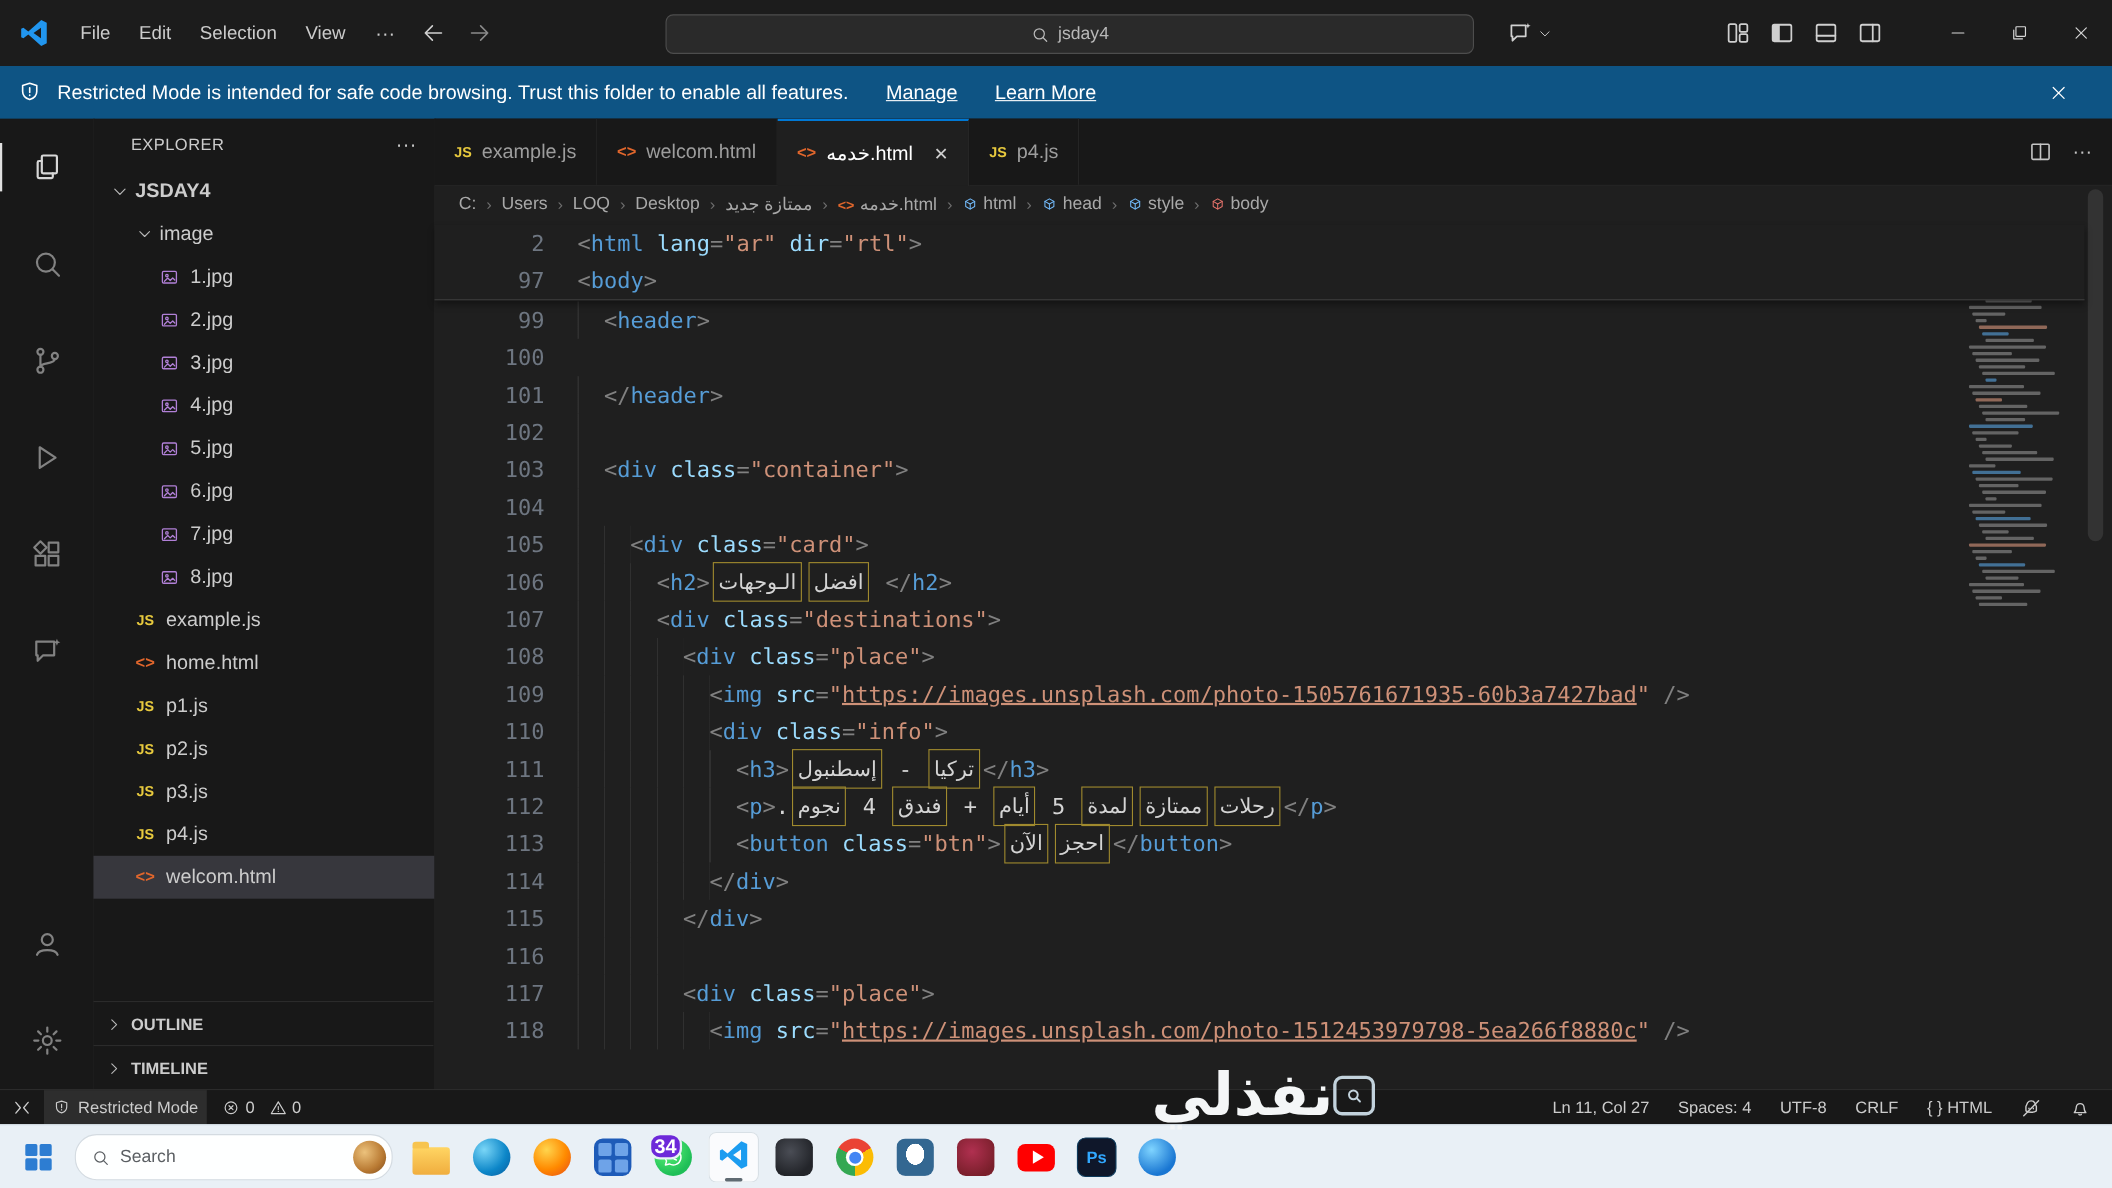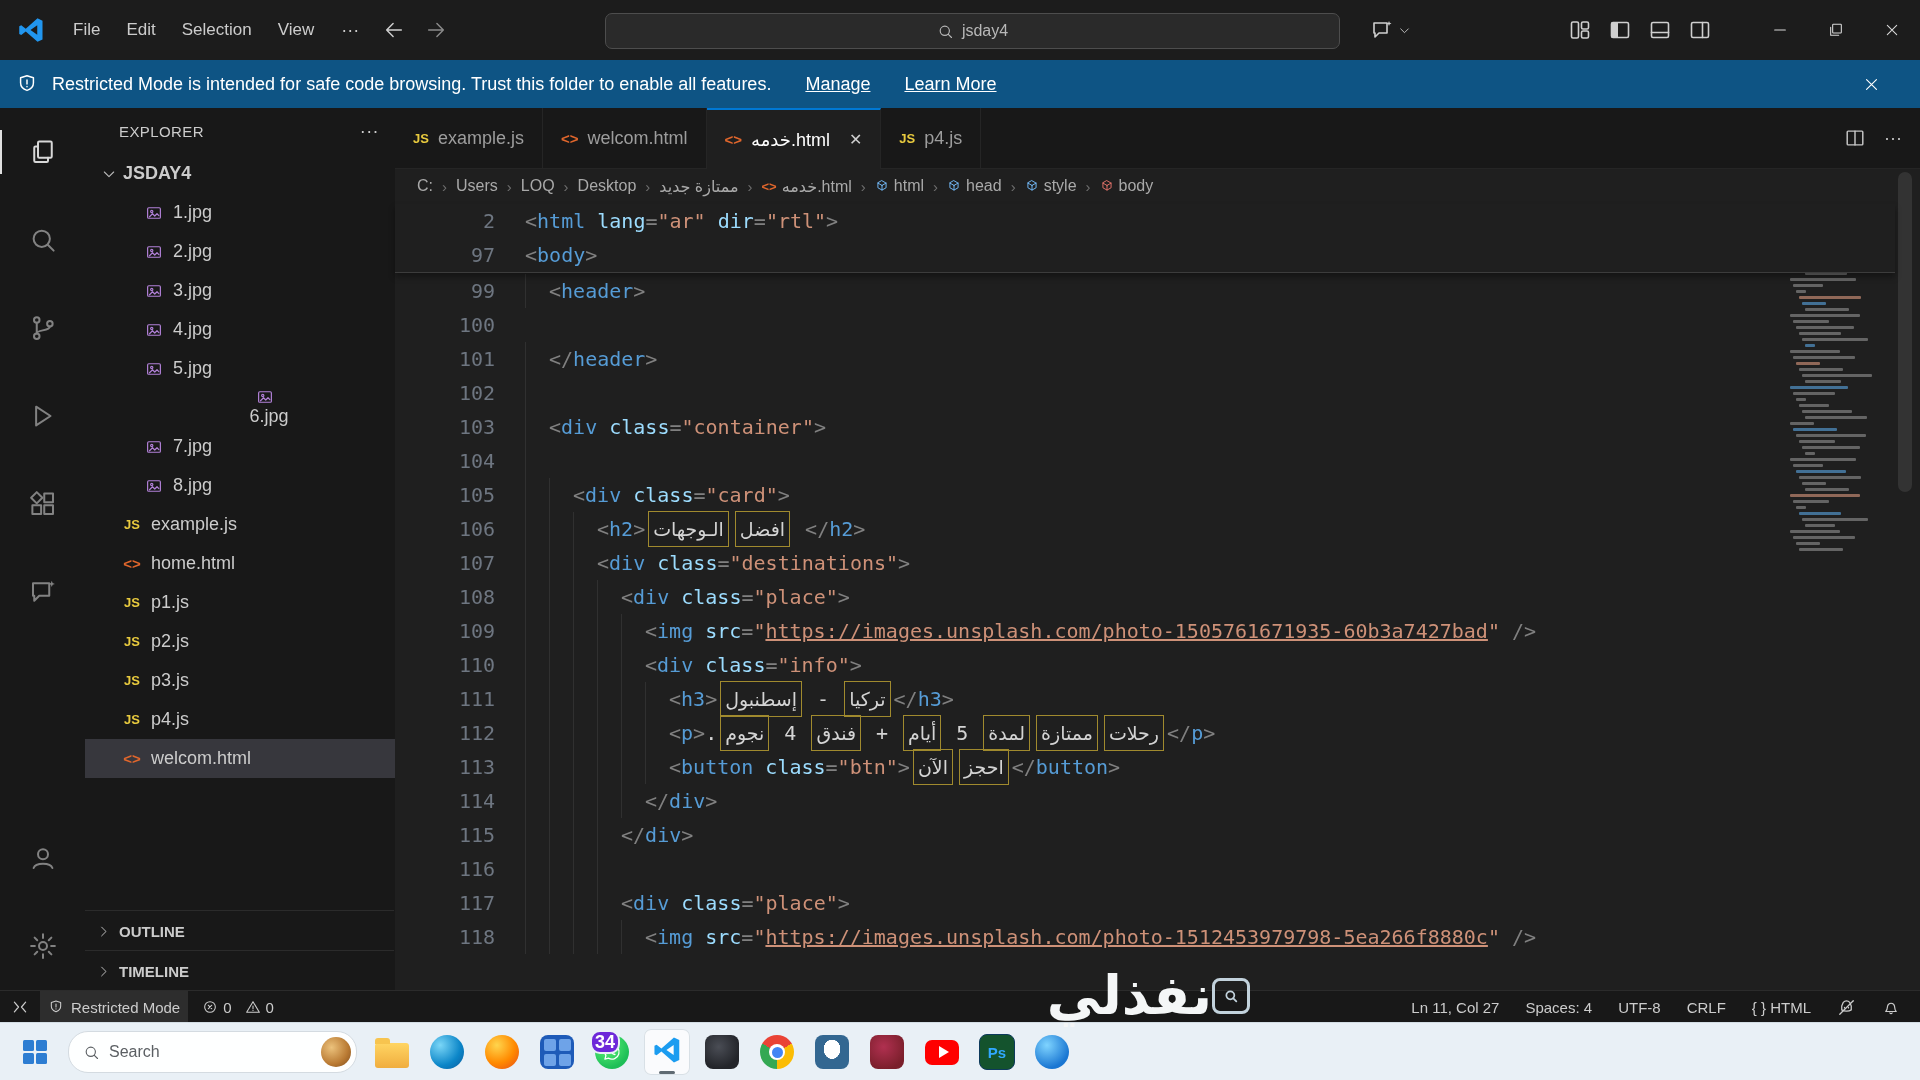--- a/index.html
+++ b/index.html
@@ -299,20 +299,28 @@
   </div>
   <div class="tree-row" id="root-row" style="padding-left:14px;font-weight:bold">
     <span class="chev icon">
         <svg width="16" height="16" viewBox="0 0 24 24">
           <path d="M5 9l7 7 7-7"></path>
         </svg>
       </span>
     <span>JSDAY4</span>
   </div>
   <div id="tree">
+      <div class="tree-row" style="padding-left: 36px;">
+        <span class="chev icon">
+          <svg width="15" height="15" viewBox="0 0 24 24">
+            <path d="M5 9l7 7 7-7"></path>
+          </svg>
+        </span>
+        <span>image</span>
+      </div>
       <div class="tree-row" style="padding-left: 58px;">
         <span class="fic icon" style="color: rgb(177, 128, 215);">
           <svg width="18" height="18" viewBox="0 0 24 24">
             <rect x="3.5" y="5" width="17" height="14" rx="1.5"></rect>
             <circle cx="9" cy="10" r="1.5"></circle>
             <path d="M6 17l4-4 3 3 3-3 2.5 2.5"></path>
           </svg>
         </span>
         <span>1.jpg</span>
       </div>
@@ -349,21 +357,21 @@
       <div class="tree-row" style="padding-left: 58px;">
         <span class="fic icon" style="color: rgb(177, 128, 215);">
           <svg width="18" height="18" viewBox="0 0 24 24">
             <rect x="3.5" y="5" width="17" height="14" rx="1.5"></rect>
             <circle cx="9" cy="10" r="1.5"></circle>
             <path d="M6 17l4-4 3 3 3-3 2.5 2.5"></path>
           </svg>
         </span>
         <span>5.jpg</span>
       </div>
-      <div class="tree-row" style="padding-left: 58px; flex-direction: column;">
+      <div class="tree-row" style="padding-left: 58px;">
         <span class="fic icon" style="color: rgb(177, 128, 215);">
           <svg width="18" height="18" viewBox="0 0 24 24">
             <rect x="3.5" y="5" width="17" height="14" rx="1.5"></rect>
             <circle cx="9" cy="10" r="1.5"></circle>
             <path d="M6 17l4-4 3 3 3-3 2.5 2.5"></path>
           </svg>
         </span>
         <span>6.jpg</span>
       </div>
       <div class="tree-row" style="padding-left: 58px;">
@@ -871,20 +879,20 @@
       </div>
       <div class="tapp">
         <span class="app-square" style="background: radial-gradient(circle at 40% 35%, rgb(176, 48, 80), rgb(122, 31, 43) 75%);"></span>
       </div>
       <div class="tapp">
         <span style="width: 34px; height: 25px; background: rgb(255, 0, 0); border-radius: 7px; display: flex; align-items: center; justify-content: center;">
           <i style="width: 0px; height: 0px; border-left: 10px solid rgb(255, 255, 255); border-top: 6px solid transparent; border-bottom: 6px solid transparent; margin-left: 3px;"></i>
         </span>
       </div>
       <div class="tapp">
-        <span class="app-square" style="background: #14532d; color: rgb(49, 168, 255); display: flex; align-items: center; justify-content: center; font-weight: bold; font-size: 15px; border: 1px solid rgb(13, 58, 92); text-align: center;">Ps</span>
+        <span class="app-square" style="background: #0f172a; color: rgb(49, 168, 255); display: flex; align-items: center; justify-content: center; font-weight: bold; font-size: 15px; border: 1px solid rgb(13, 58, 92); text-align: center;">Ps</span>
       </div>
       <div class="tapp">
         <span class="app-circle" style="background: radial-gradient(circle at 35% 30%, rgb(127, 212, 255), rgb(25, 118, 210) 70%);"></span>
       </div>
     </div>
 
 </div>
 
 </body></html>

